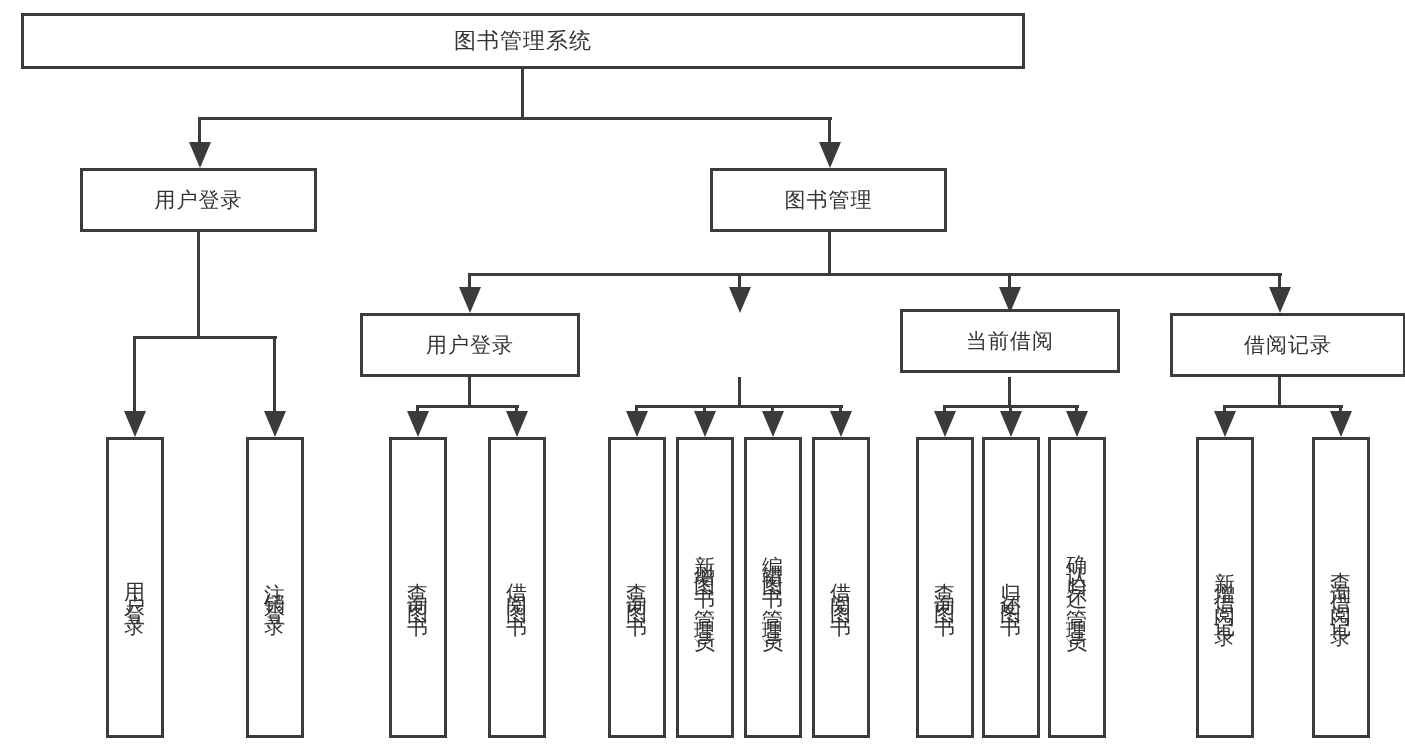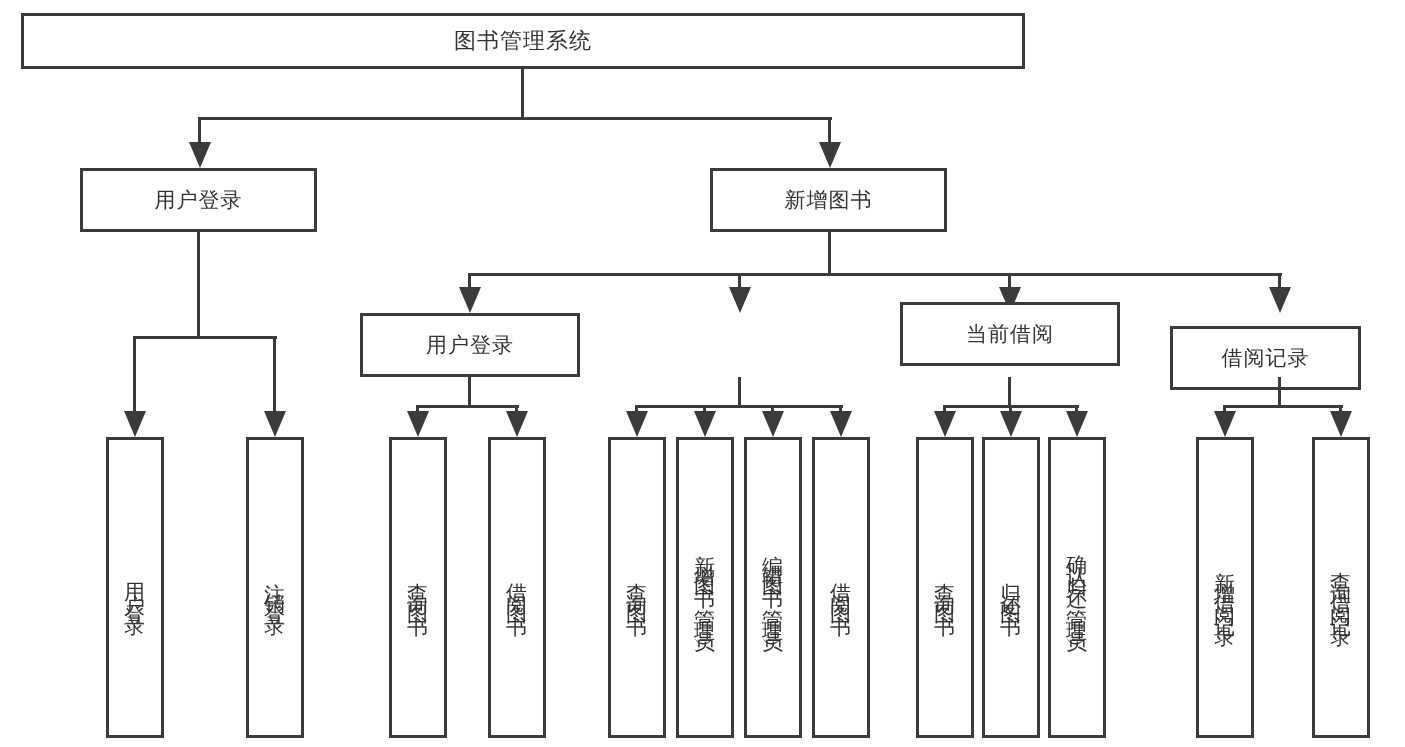--- a/index.html
+++ b/index.html
@@ -46,21 +46,21 @@
   <div class="hl" style="left:198px;top:117px;width:634px"></div>
   <div class="vl" style="left:198px;top:117px;height:28px"></div>
   <div class="vl" style="left:828px;top:117px;height:28px"></div>
   <div class="arr" style="left:189px;top:142px"></div>
   <div class="arr" style="left:819px;top:142px"></div>
 
   <div class="node h" style="left:80px;top:168px;width:237px;height:64px">
     <span>用户登录</span>
   </div>
   <div class="node h" style="left:710px;top:168px;width:237px;height:64px">
-    <span>新增图书</span>
+    <span>图书管理</span>
   </div>
 
   <div class="vl" style="left:197px;top:232px;height:107px"></div>
   <div class="hl" style="left:133px;top:336px;width:144px"></div>
   <div class="vl" style="left:133px;top:336px;height:78px"></div>
   <div class="vl" style="left:273px;top:336px;height:78px"></div>
   <div class="arr" style="left:124px;top:411px"></div>
   <div class="arr" style="left:264px;top:411px"></div>
 
   <div class="vl" style="left:828px;top:232px;height:44px"></div>
@@ -70,24 +70,24 @@
   <div class="vl" style="left:1008px;top:273px;height:17px"></div>
   <div class="vl" style="left:1278px;top:273px;height:17px"></div>
   <div class="arr" style="left:459px;top:287px"></div>
   <div class="arr" style="left:729px;top:287px"></div>
   <div class="arr" style="left:999px;top:287px"></div>
   <div class="arr" style="left:1269px;top:287px"></div>
 
   <div class="node h" style="left:360px;top:313px;width:220px;height:64px">
     <span>用户登录</span>
   </div>
-  <div class="node h" style="left:900px;top:302px;width:220px;height:64px">
+  <div class="node h" style="left:900px;top:309px;width:220px;height:64px">
     <span>当前借阅</span>
   </div>
-  <div class="node h" style="left:1170px;top:326px;width:191px;height:64px">
+  <div class="node h" style="left:1170px;top:313px;width:236px;height:64px">
     <span>借阅记录</span>
   </div>
 
   <div class="vl" style="left:468px;top:377px;height:31px"></div>
   <div class="hl" style="left:416px;top:405px;width:103px"></div>
   <div class="vl" style="left:416px;top:405px;height:10px"></div>
   <div class="vl" style="left:515px;top:405px;height:10px"></div>
   <div class="arr" style="left:407px;top:411px"></div>
   <div class="arr" style="left:506px;top:411px"></div>
 

